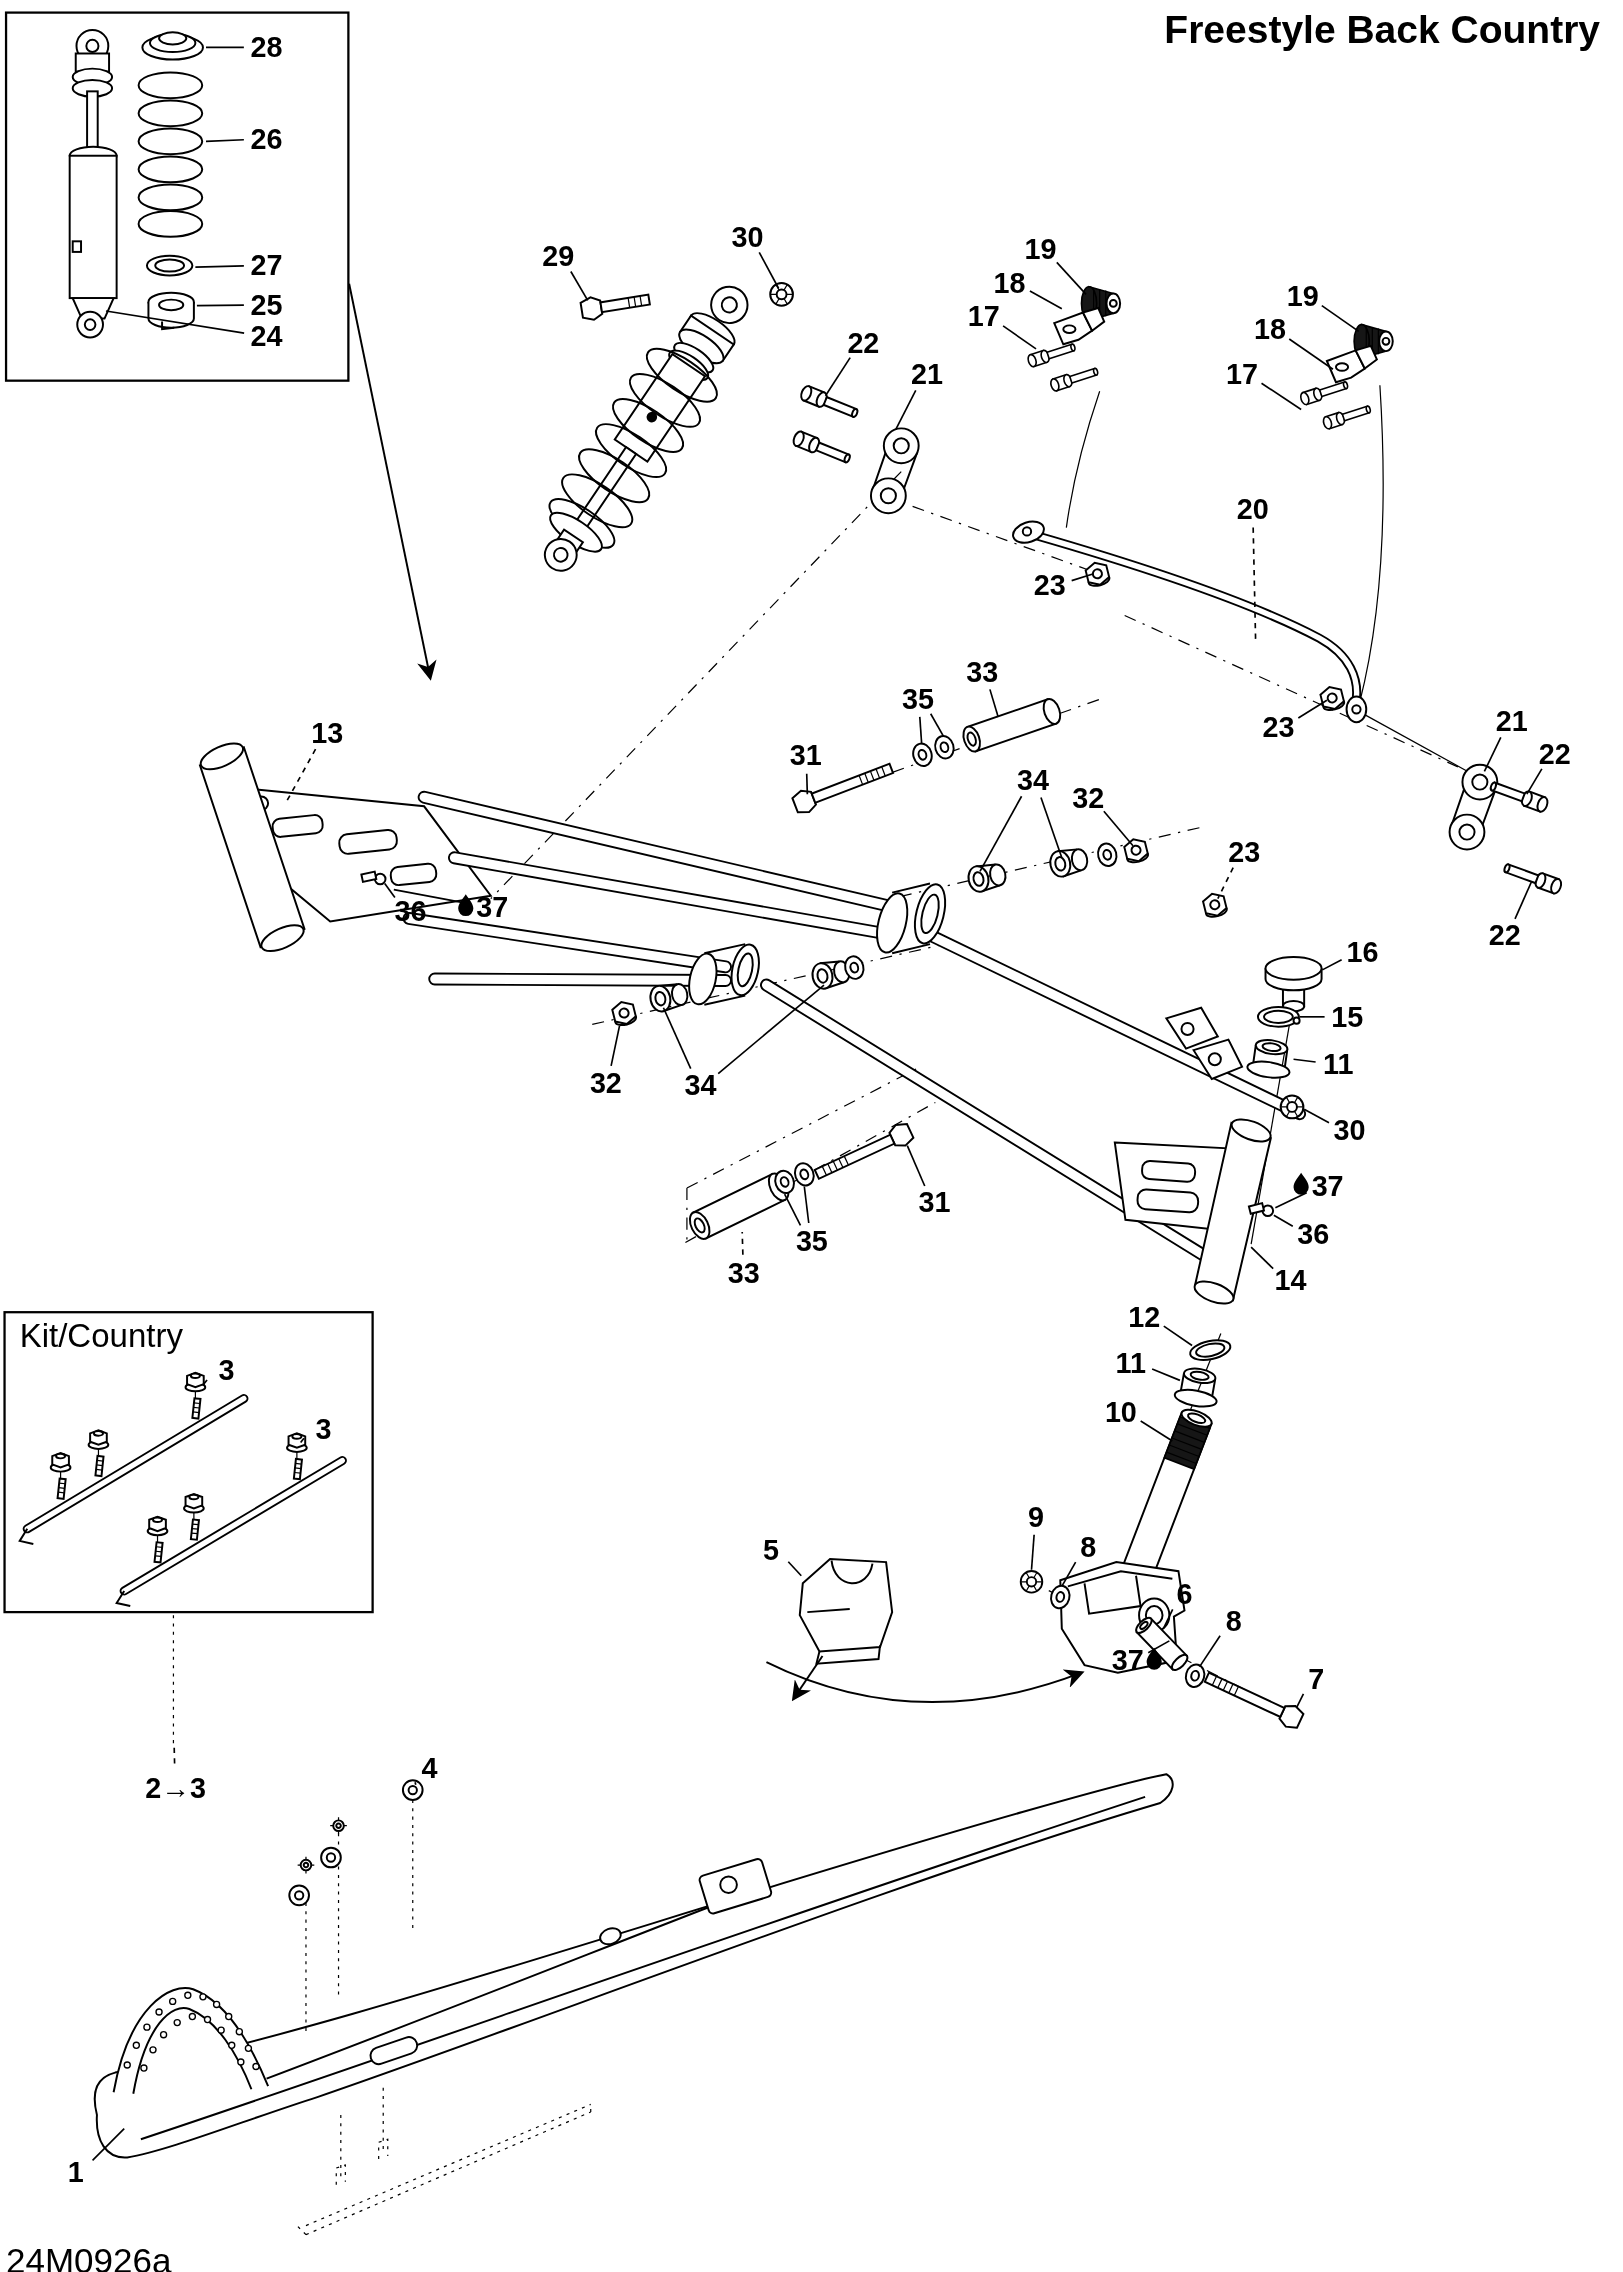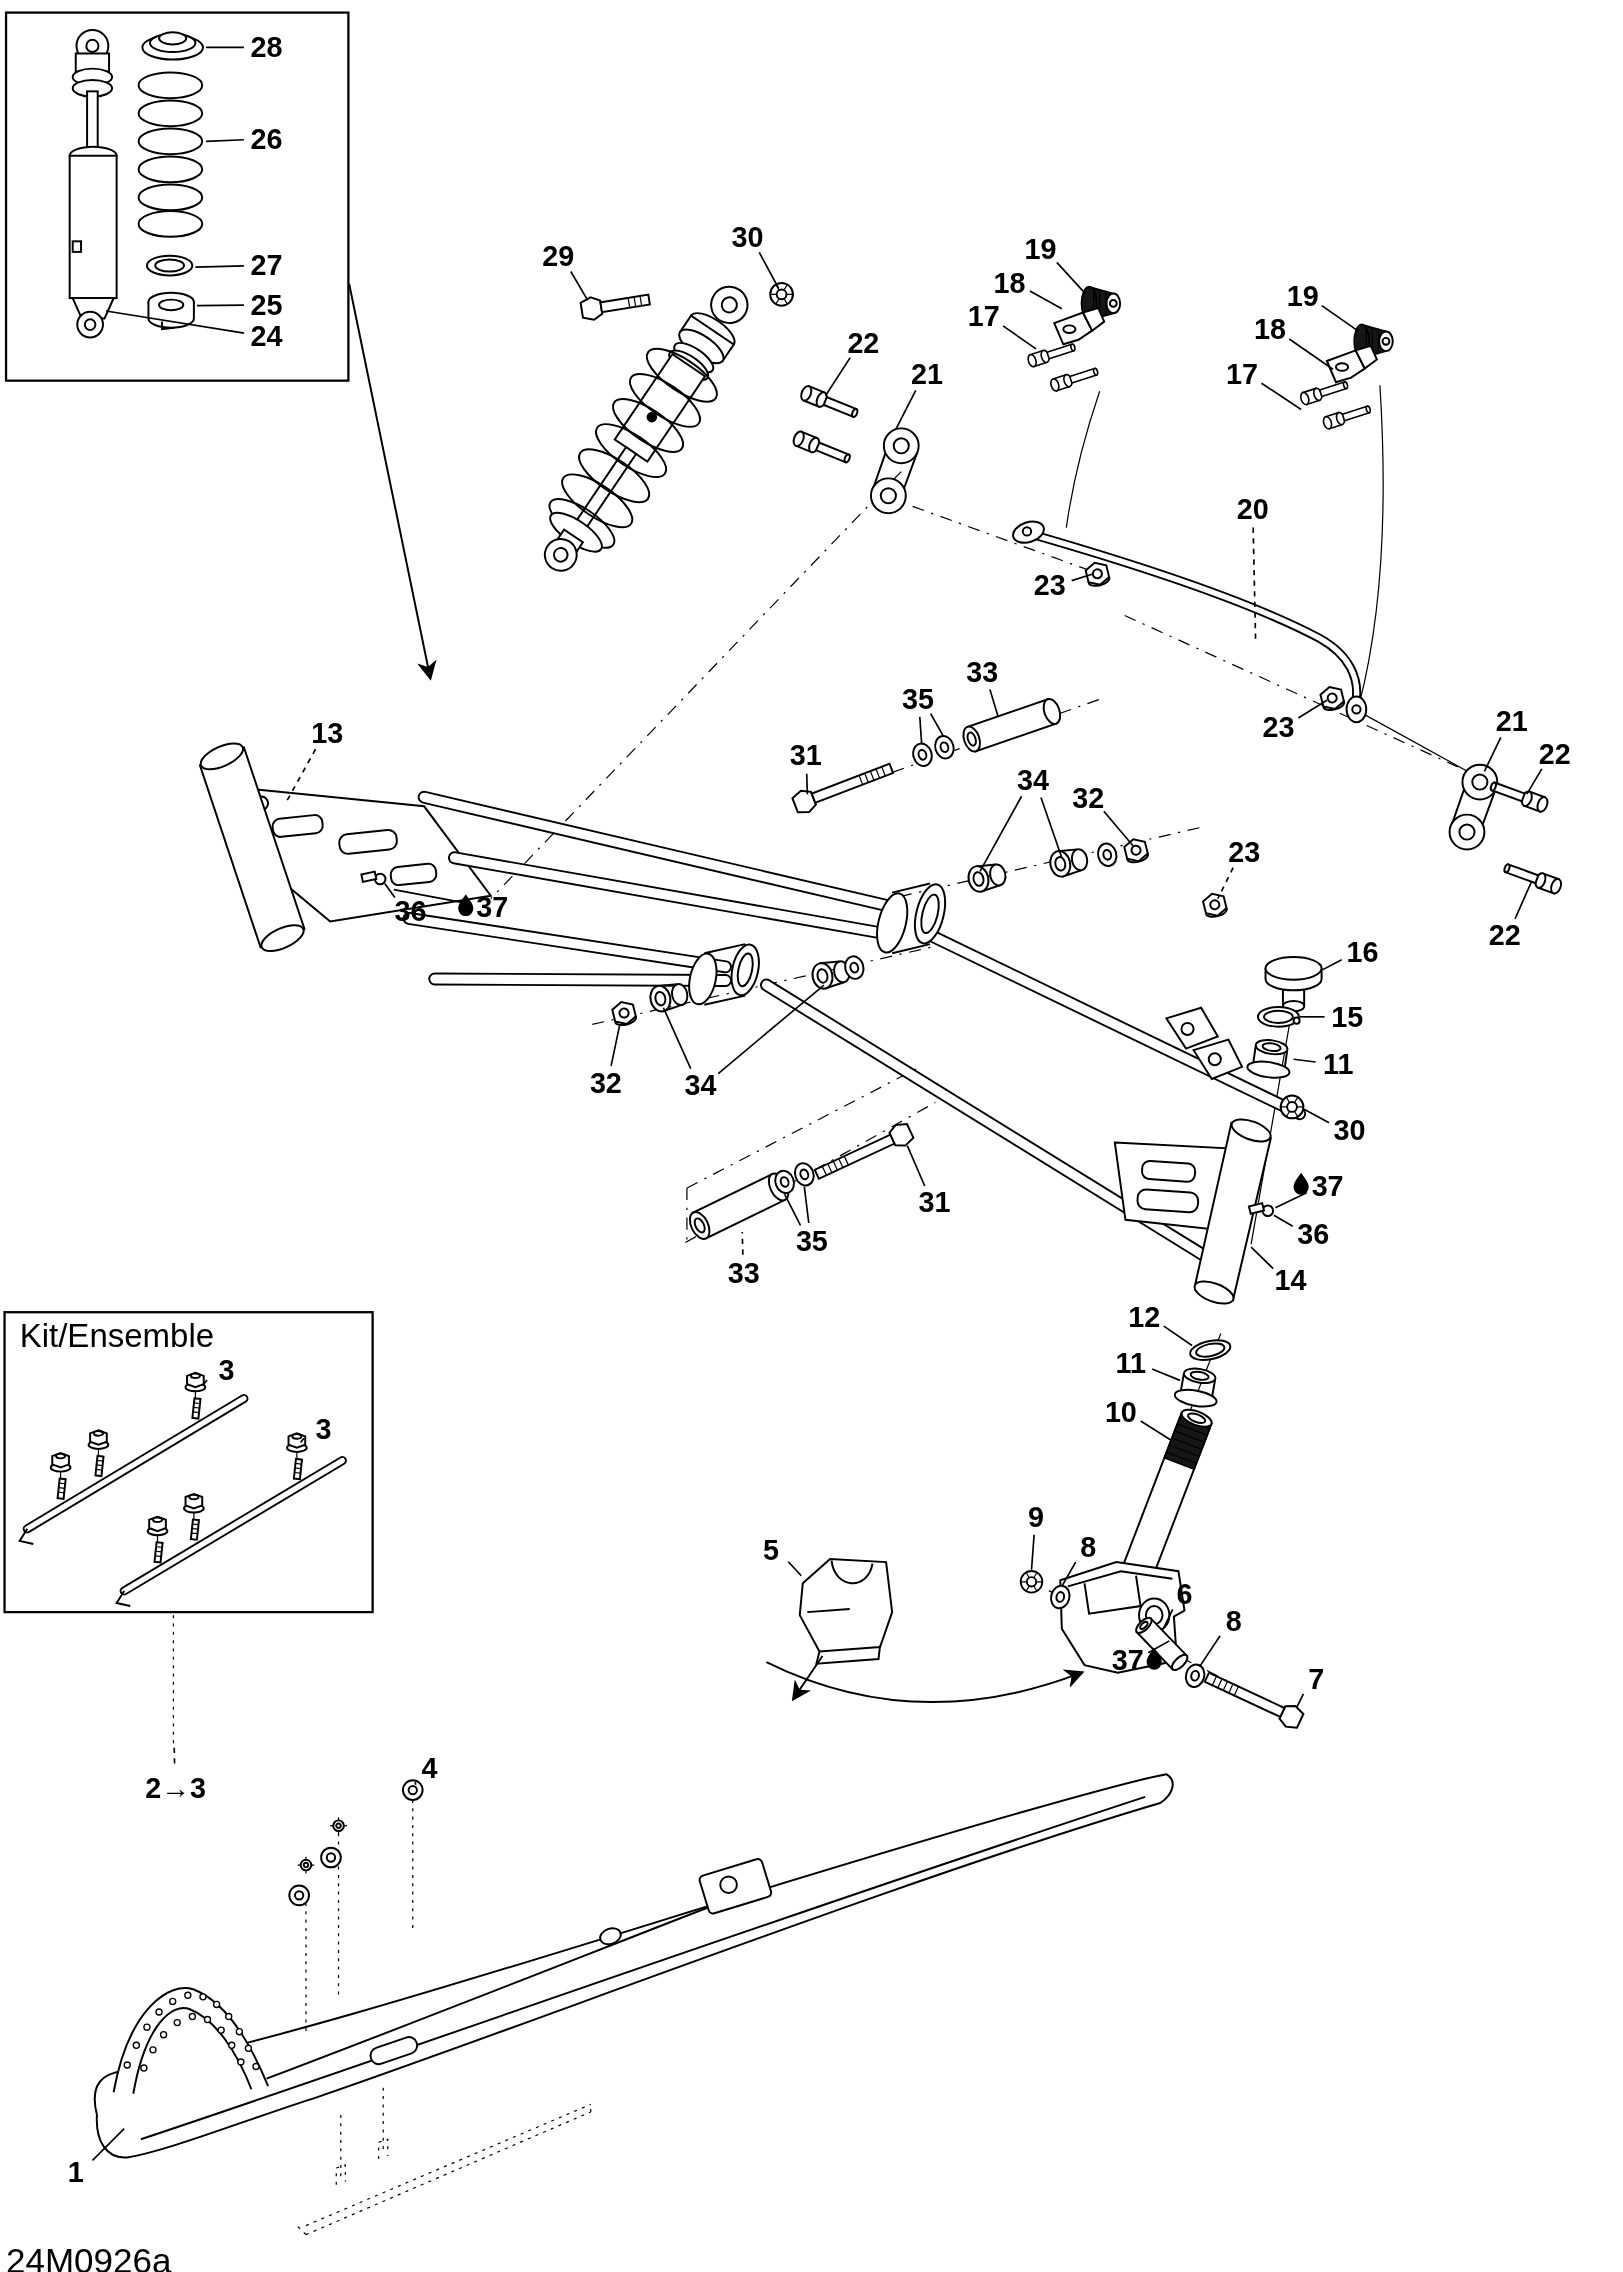--- a/index.html
+++ b/index.html
@@ -20,22 +20,23 @@
   .tubein{stroke:#fff;stroke-width:12;fill:none;stroke-linecap:round;}
   .bar{stroke:#000;stroke-width:12;fill:none;stroke-linecap:round;}
   .barin{stroke:#fff;stroke-width:7;fill:none;stroke-linecap:round;}
   text.plabel{font-family:"Liberation Sans",sans-serif;font-weight:bold;fill:#000;}
 </style>
 </head>
 <body>
 
 <div id="page">
 
+  <div class="ttl">Freestyle Back Country</div>
   <div class="code">24M0926a</div>
-  <div class="kit-title">Kit/Ensemble</div>
+  <div class="kit-title">Kit/Country</div>
 
   <svg id="art" viewBox="0 0 2143 3000">
     <defs>
       <marker id="ah" viewBox="0 0 12 12" refX="10" refY="6" markerWidth="10" markerHeight="10" orient="auto-start-reverse">
         <path d="M0,0 L12,6 L0,12 L3.5,6 Z" fill="#000"></path>
       </marker>
       <g id="washerS">
           <ellipse rx="12" ry="15" class="wh"></ellipse>
           <ellipse rx="5" ry="6.5" class="wh"></ellipse>
         </g>

